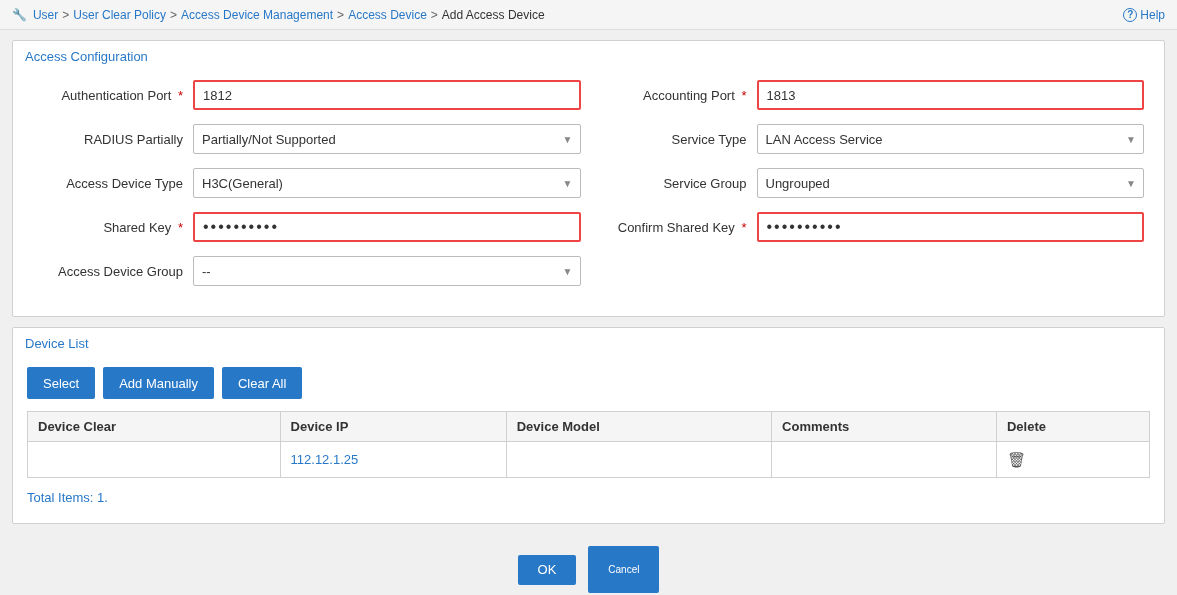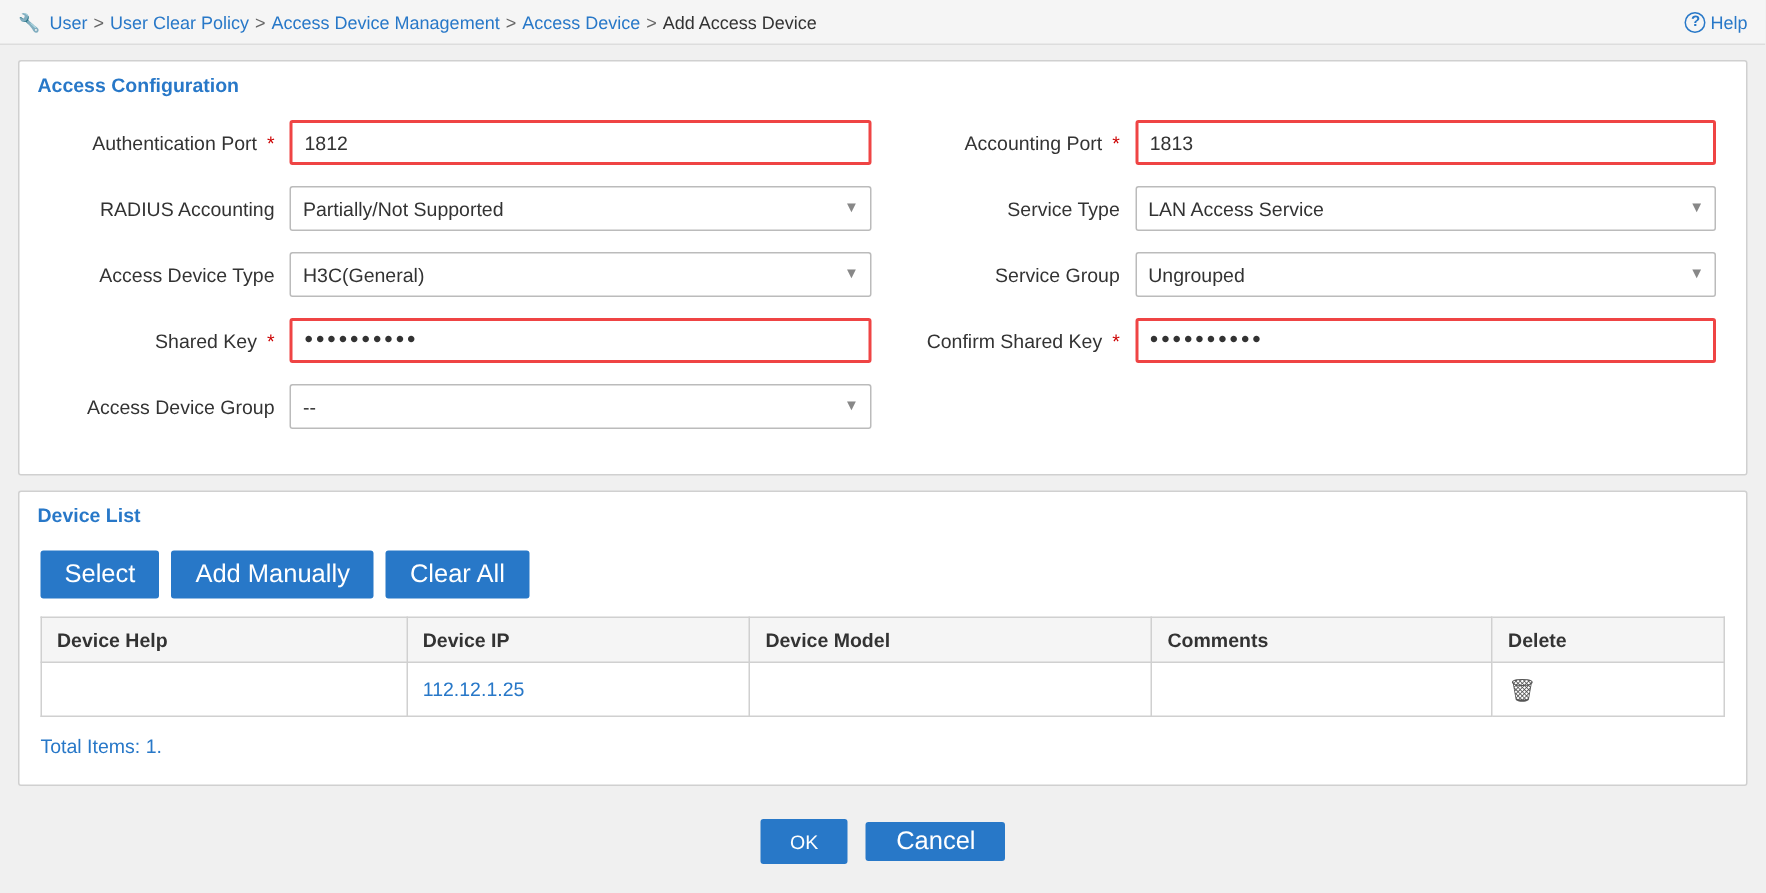--- a/index.html
+++ b/index.html
@@ -74,21 +74,21 @@
     
     .panel {
       background: #fff;
       border: 1px solid #d0d0d0;
       border-radius: 2px;
       margin-bottom: 10px;
     }
     .panel-title {
       color: #2878c8;
       font-size: 13px;
-      font-weight: bold;
+      font-weight: normal;
       padding: 8px 12px 6px;
       border-bottom: none;
     }
 
     
     .form-section {
       padding: 10px 20px 16px;
     }
     .form-row {
       display: flex;
@@ -165,21 +165,21 @@
     .btn-group {
       display: flex;
       gap: 8px;
       margin-bottom: 12px;
     }
     .btn {
       height: 32px;
       padding: 0 16px;
       border: none;
       border-radius: 2px;
-      font-size: 17px;
+      font-size: 13px;
       cursor: pointer;
       color: #fff;
       text-align: center;
     }
     .btn-primary {
       background: #2878c8;
     }
 
     
     .device-table {
@@ -237,23 +237,23 @@
       height: 30px;
       padding: 0 20px;
       font-size: 13px;
       cursor: pointer;
     }
     .btn-cancel {
       background: #2878c8;
       color: #fff;
       border: none;
       border-radius: 2px;
-      height: 26px;
+      height: 47px;
       padding: 0 20px;
-      font-size: 17px;
+      font-size: 10px;
       cursor: pointer;
     }
   </style>
 </head>
 <body>
 
 <div class="breadcrumb-bar">
   <div class="breadcrumb">
     <span class="breadcrumb-icon">🔧</span>
     <span class="breadcrumb-link">User</span>
@@ -290,21 +290,21 @@
           <label class="form-label">
             <span>Accounting Port</span>
             <span class="required">*</span>
           </label>
           <input type="text" class="form-control" value="1813" style="">
         </div>
       </div>
 
       <div class="form-row">
         <div class="form-group">
-          <label class="form-label">RADIUS Accounting</label>
+          <label class="form-label">RADIUS Partially</label>
           <div class="form-select-wrapper">
             <select class="form-select">
               <option>Partially/Not Supported</option>
             </select>
             <span class="select-arrow">▼</span>
           </div>
         </div>
         <div class="form-group">
           <label class="form-label">Service Type</label>
           <div class="form-select-wrapper">
@@ -377,21 +377,21 @@
     <div class="panel-title">Device List</div>
     <div class="device-list-section">
       <div class="btn-group">
         <button class="btn btn-primary">Select</button>
         <button class="btn btn-primary">Add Manually</button>
         <button class="btn btn-primary">Clear All</button>
       </div>
       <table class="device-table">
         <thead>
           <tr>
-            <th>Device Help</th>
+            <th>Device Clear</th>
             <th>Device IP</th>
             <th>Device Model</th>
             <th>Comments</th>
             <th>Delete</th>
           </tr>
         </thead>
         <tbody>
           <tr class="table-row">
             <td></td>
             <td class="ip-cell">112.12.1.25</td>

